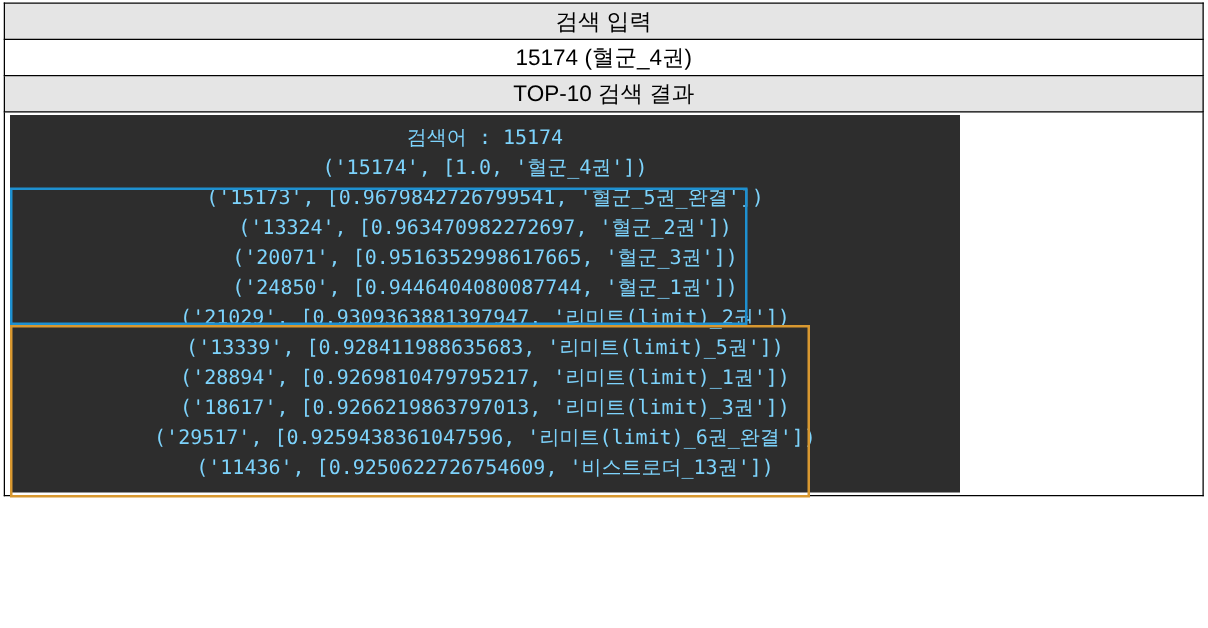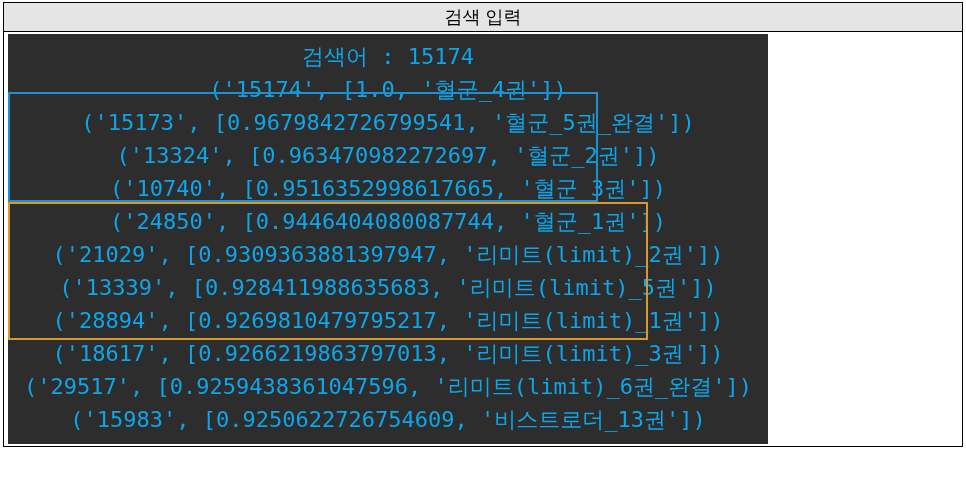--- a/index.html
+++ b/index.html
@@ -20,23 +20,23 @@
       background: #e5e5e5;
       font-weight: normal;
     }
     .terminal-cell {
       background: #fff;
       text-align: left;
       padding: 4px 20px 8px 80px;
     }
     .terminal {
       background: #2d2d2d;
-      color: #0ea5e9;
+      color: #7dd3fc;
       font-family: 'Consolas', 'Monaco', monospace;
-      font-size: 22px;
+      font-size: 16px;
       line-height: 1.5;
       padding: 6px 12px 8px 12px;
       width: 760px;
       position: relative;
     }
     .line { white-space: pre; position: relative; }
     .box-blue {
       position: absolute;
       border: 2px solid #1e90d0;
       pointer-events: none;
@@ -49,33 +49,39 @@
   </style>
 </head>
 <body>
 
 <table class="outer-table">
   <tbody>
       <tr>
     <td class="header-cell">검색 입력</td>
   </tr>
   <tr>
+    <td>15174 (혈군_4권)</td>
+  </tr>
+  <tr>
+    <td class="header-cell">TOP-10 검색 결과</td>
+  </tr>
+  <tr>
     <td class="terminal-cell">
       <div class="terminal" id="terminal">
         <div class="line">검색어 : 15174</div>
       <div class="line">('15174', [1.0, '혈군_4권'])</div>
             <div class="line">('15173', [0.9679842726799541, '혈군_5권_완결'])</div>
             <div class="line">('13324', [0.963470982272697, '혈군_2권'])</div>
-            <div class="line">('10740', [0.9516352998617665, '혈군_3권'])</div>
+            <div class="line">('20071', [0.9516352998617665, '혈군_3권'])</div>
             <div class="line">('24850', [0.9446404080087744, '혈군_1권'])</div>
             <div class="line">('21029', [0.9309363881397947, '리미트(limit)_2권'])</div>
             <div class="line">('13339', [0.928411988635683, '리미트(limit)_5권'])</div>
             <div class="line">('28894', [0.9269810479795217, '리미트(limit)_1권'])</div>
             <div class="line">('18617', [0.9266219863797013, '리미트(limit)_3권'])</div>
             <div class="line">('29517', [0.9259438361047596, '리미트(limit)_6권_완결'])</div>
-            <div class="line">('15983', [0.9250622726754609, '비스트로더_13권'])</div>
+            <div class="line">('11436', [0.9250622726754609, '비스트로더_13권'])</div>
             <div class="box-blue" style="top: 58px; left: 0px; width: 590px; height: 110px;"></div>
             <div class="box-orange" style="top: 168px; left: 0px; width: 640px; height: 138px;"></div>
           </div>
     </td>
   </tr>
 </tbody>
   </table>
 
 </body></html>

